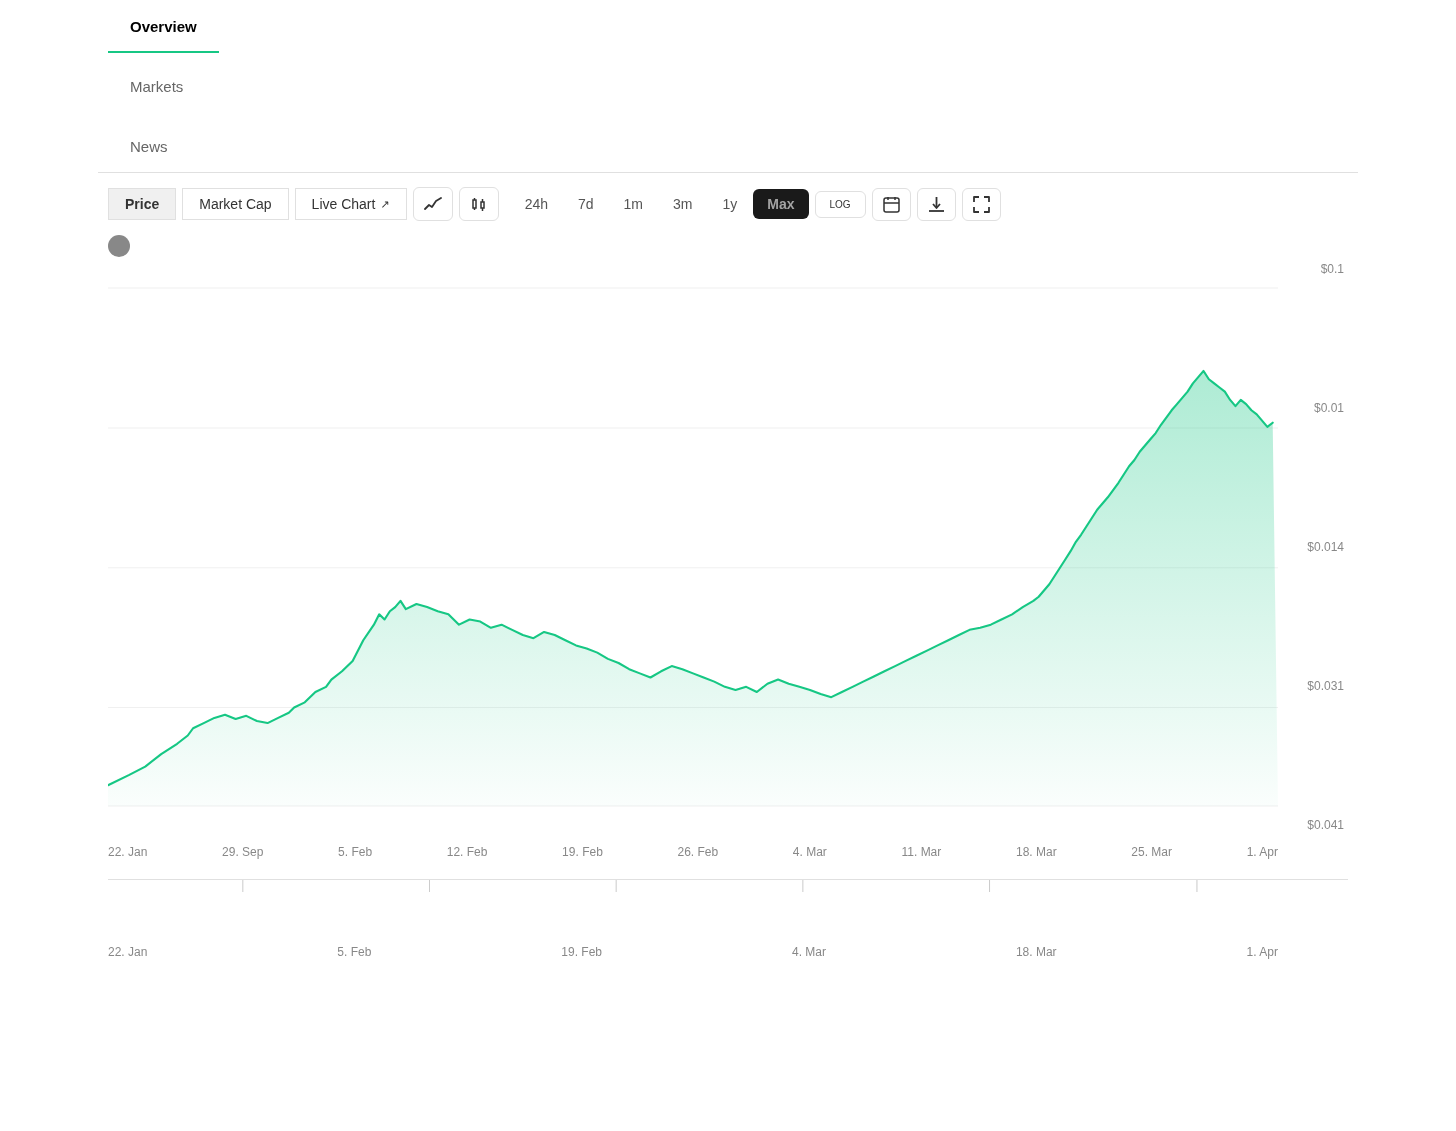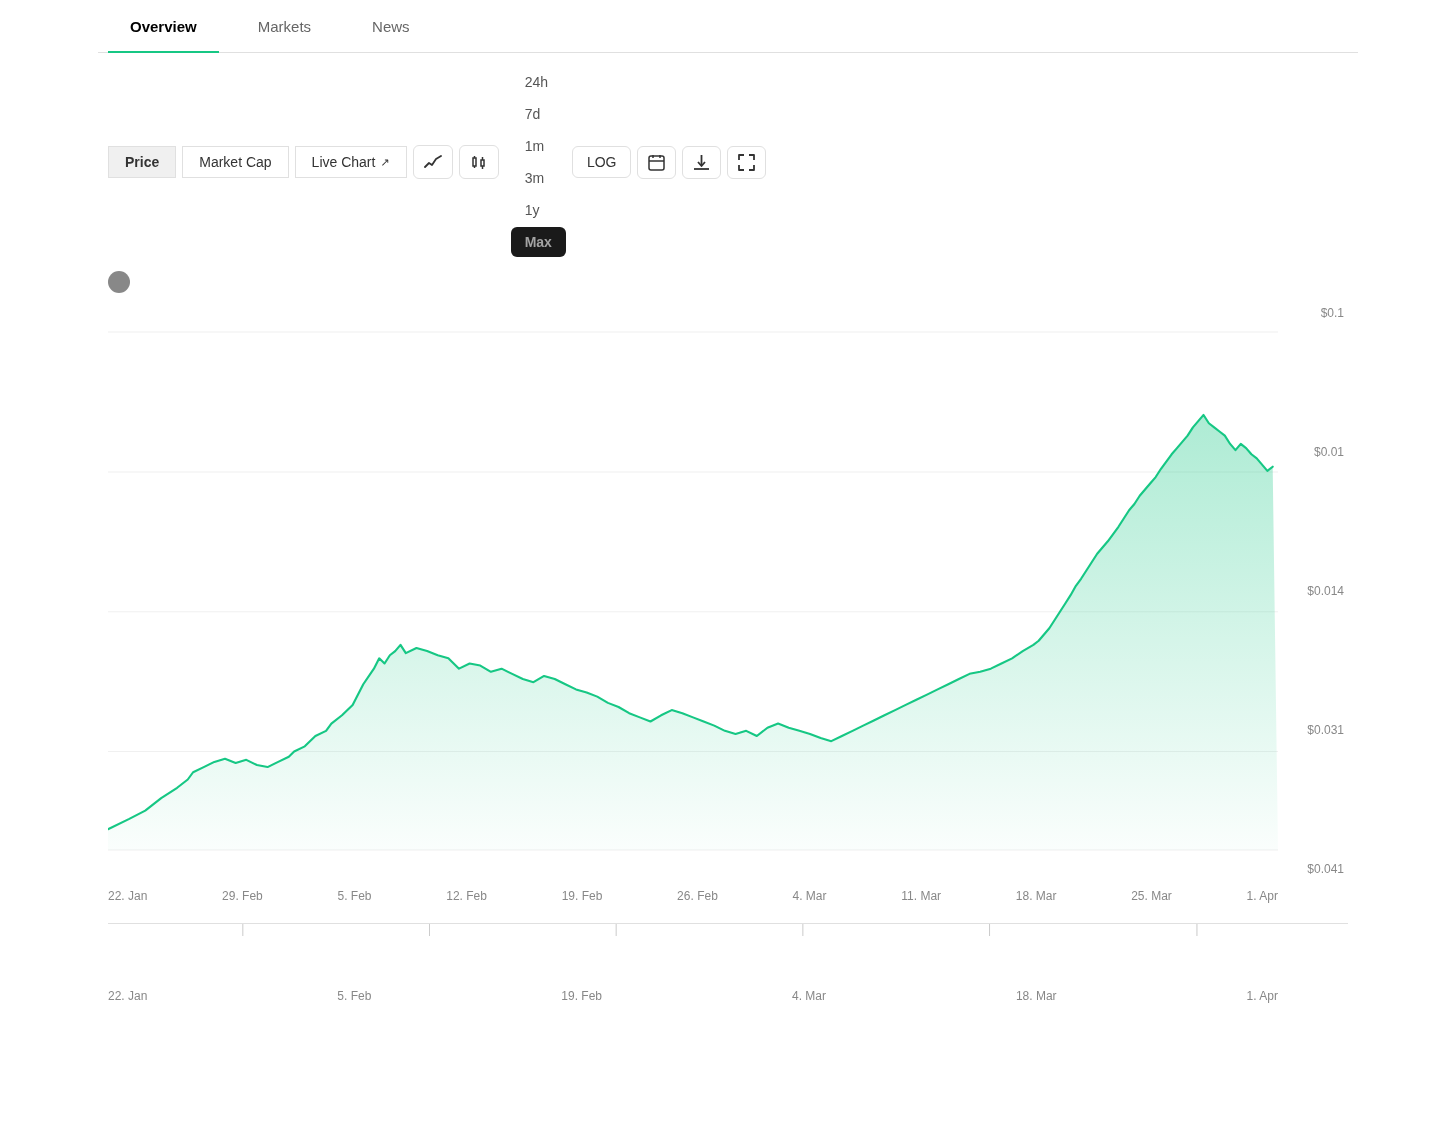--- a/index.html
+++ b/index.html
@@ -13,25 +13,26 @@
 
     .container {
       width: 1260px;
       margin: 0 auto;
       padding-top: 0;
     }
 
     
     .nav-tabs {
       display: flex;
-      align-items: flex-end;
+      align-items: flex-start;
       border-bottom: 1px solid #e0e0e0;
       padding: 0 10px;
-      gap: 17px;
+      gap: 8px;
       margin-bottom: 0;
+      flex-direction: column;
     }
     .nav-tab {
       padding: 18px 22px 16px;
       font-size: 15px;
       color: #666;
       cursor: pointer;
       position: relative;
       white-space: nowrap;
       text-decoration: none;
       border-bottom: 2px solid transparent;
@@ -80,24 +81,23 @@
       background: #fff;
       font-size: 14px;
       cursor: pointer;
       color: #333;
       display: flex;
       align-items: center;
     }
 
     .time-group {
       display: flex;
-      align-items: flex-start;
+      align-items: flex-end;
       gap: 2px;
       margin-left: 6px;
-      flex-direction: column;
     }
     .time-btn {
       padding: 7px 14px;
       border-radius: 6px;
       border: none;
       background: transparent;
       font-size: 14px;
       cursor: pointer;
       color: #555;
     }
@@ -105,21 +105,21 @@
       background: #1a1a1a;
       color: #a3a3a3;
       font-weight: 600;
     }
 
     .log-btn {
       padding: 7px 14px;
       border-radius: 6px;
       border: 1px solid #e0e0e0;
       background: #fff;
-      font-size: 14px;
+      font-size: 10px;
       cursor: pointer;
       color: #333;
     }
 
     
     .chart-wrapper {
       position: relative;
       padding: 10px 10px 10px 10px;
     }
 
@@ -131,21 +131,21 @@
       position: absolute;
       top: 0;
       left: 10px;
       z-index: 10;
     }
 
     .chart-container {
       position: relative;
       width: 100%;
       height: 580px;
-      margin-top: 20px;
+      margin-top: 12px;
     }
 
     .y-axis {
       position: absolute;
       right: 0;
       top: 0;
       width: 70px;
       height: 100%;
       display: flex;
       flex-direction: column;
@@ -569,21 +569,21 @@
         <span class="y-label">$0.1</span>
         <span class="y-label">$0.01</span>
         <span class="y-label">$0.014</span>
         <span class="y-label">$0.031</span>
         <span class="y-label">$0.041</span>
       </div>
     </div>
 
     <div class="x-axis">
       <span>22. Jan</span>
-      <span>29. Feb</span>
+      <span>29. Sep</span>
       <span>5. Feb</span>
       <span>12. Feb</span>
       <span>19. Feb</span>
       <span>26. Feb</span>
       <span>4. Mar</span>
       <span>11. Mar</span>
       <span>18. Mar</span>
       <span>25. Mar</span>
       <span>1. Apr</span>
     </div>

